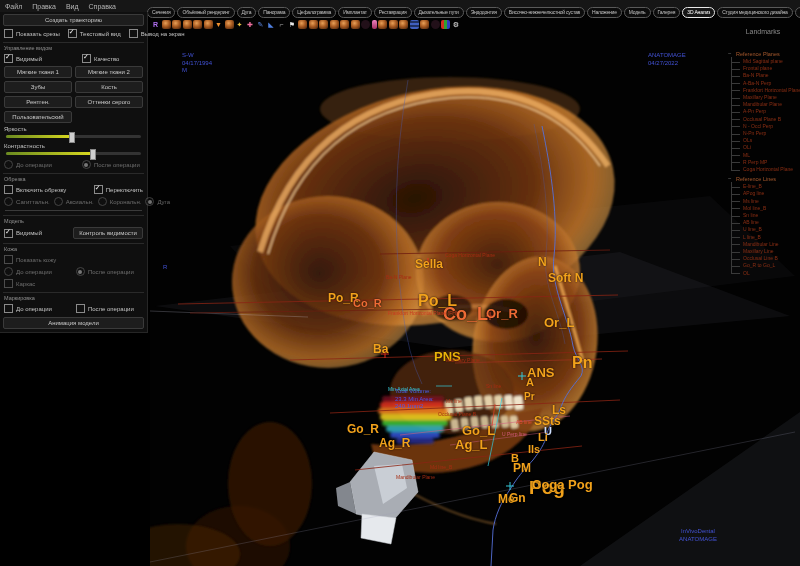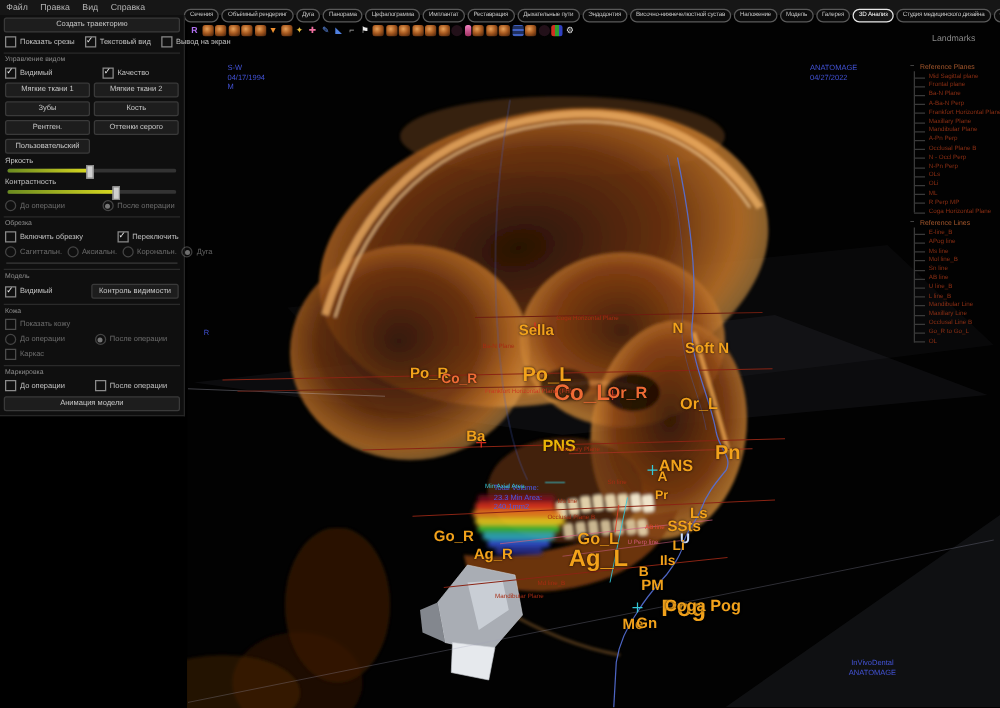--- a/index.html
+++ b/index.html
@@ -228,21 +228,21 @@
         <span class="landmark" style="left: 394px; top: 411px; font-size: 11px; color: rgb(207, 224, 255);">U</span>
         <span class="landmark" style="left: 388px; top: 417px; font-size: 11px;">Li</span>
         <span class="landmark" style="left: 378px; top: 429px; font-size: 11px;">Ils</span>
         <span class="landmark" style="left: 361px; top: 438px; font-size: 11px;">B</span>
         <span class="landmark" style="left: 363px; top: 447px; font-size: 12px;">PM</span>
         <span class="landmark" style="left: 379px; top: 463px; font-size: 19px;">Pog</span>
         <span class="landmark" style="left: 382px; top: 463px; font-size: 13px;">Coga Pog</span>
         <span class="landmark" style="left: 348px; top: 478px; font-size: 12px;">Me</span>
         <span class="landmark" style="left: 359px; top: 477px; font-size: 12px;">Gn</span>
         <span class="landmark" style="left: 272px; top: 409px; font-size: 13px; margin-left: 40px;">Go_L</span>
-        <span class="landmark" style="left: 305px; top: 423px; font-size: 19px;">Ag_L</span>
+        <span class="landmark" style="left: 305px; top: 423px; font-size: 13px;">Ag_L</span>
         <span class="landmark" style="left: 229px; top: 422px; font-size: 12px;">Ag_R</span>
         <span class="landmark" style="left: 197px; top: 408px; font-size: 12px;">Go_R</span>
         <span class="planelabel" style="left: 295px; top: 238px;">Coga Horizontal Plane</span>
         <span class="planelabel" style="left: 236px; top: 260px;">Ba-N Plane</span>
         <span class="planelabel" style="left: 238px; top: 296px; color: rgb(200, 58, 32);">Frankfort Horizontal Plane (FH)</span>
         <span class="planelabel" style="left: 296px; top: 343px;">Maxillary Plane</span>
         <span class="planelabel" style="left: 336px; top: 369px;">Sn line</span>
         <span class="planelabel" style="left: 238px; top: 372px; color: rgb(53, 200, 216);">Min Axial Area</span>
         <span class="planelabel" style="left: 296px; top: 384px;">Ms line</span>
         <span class="planelabel" style="left: 288px; top: 397px;">Occlusal Plane B</span>

